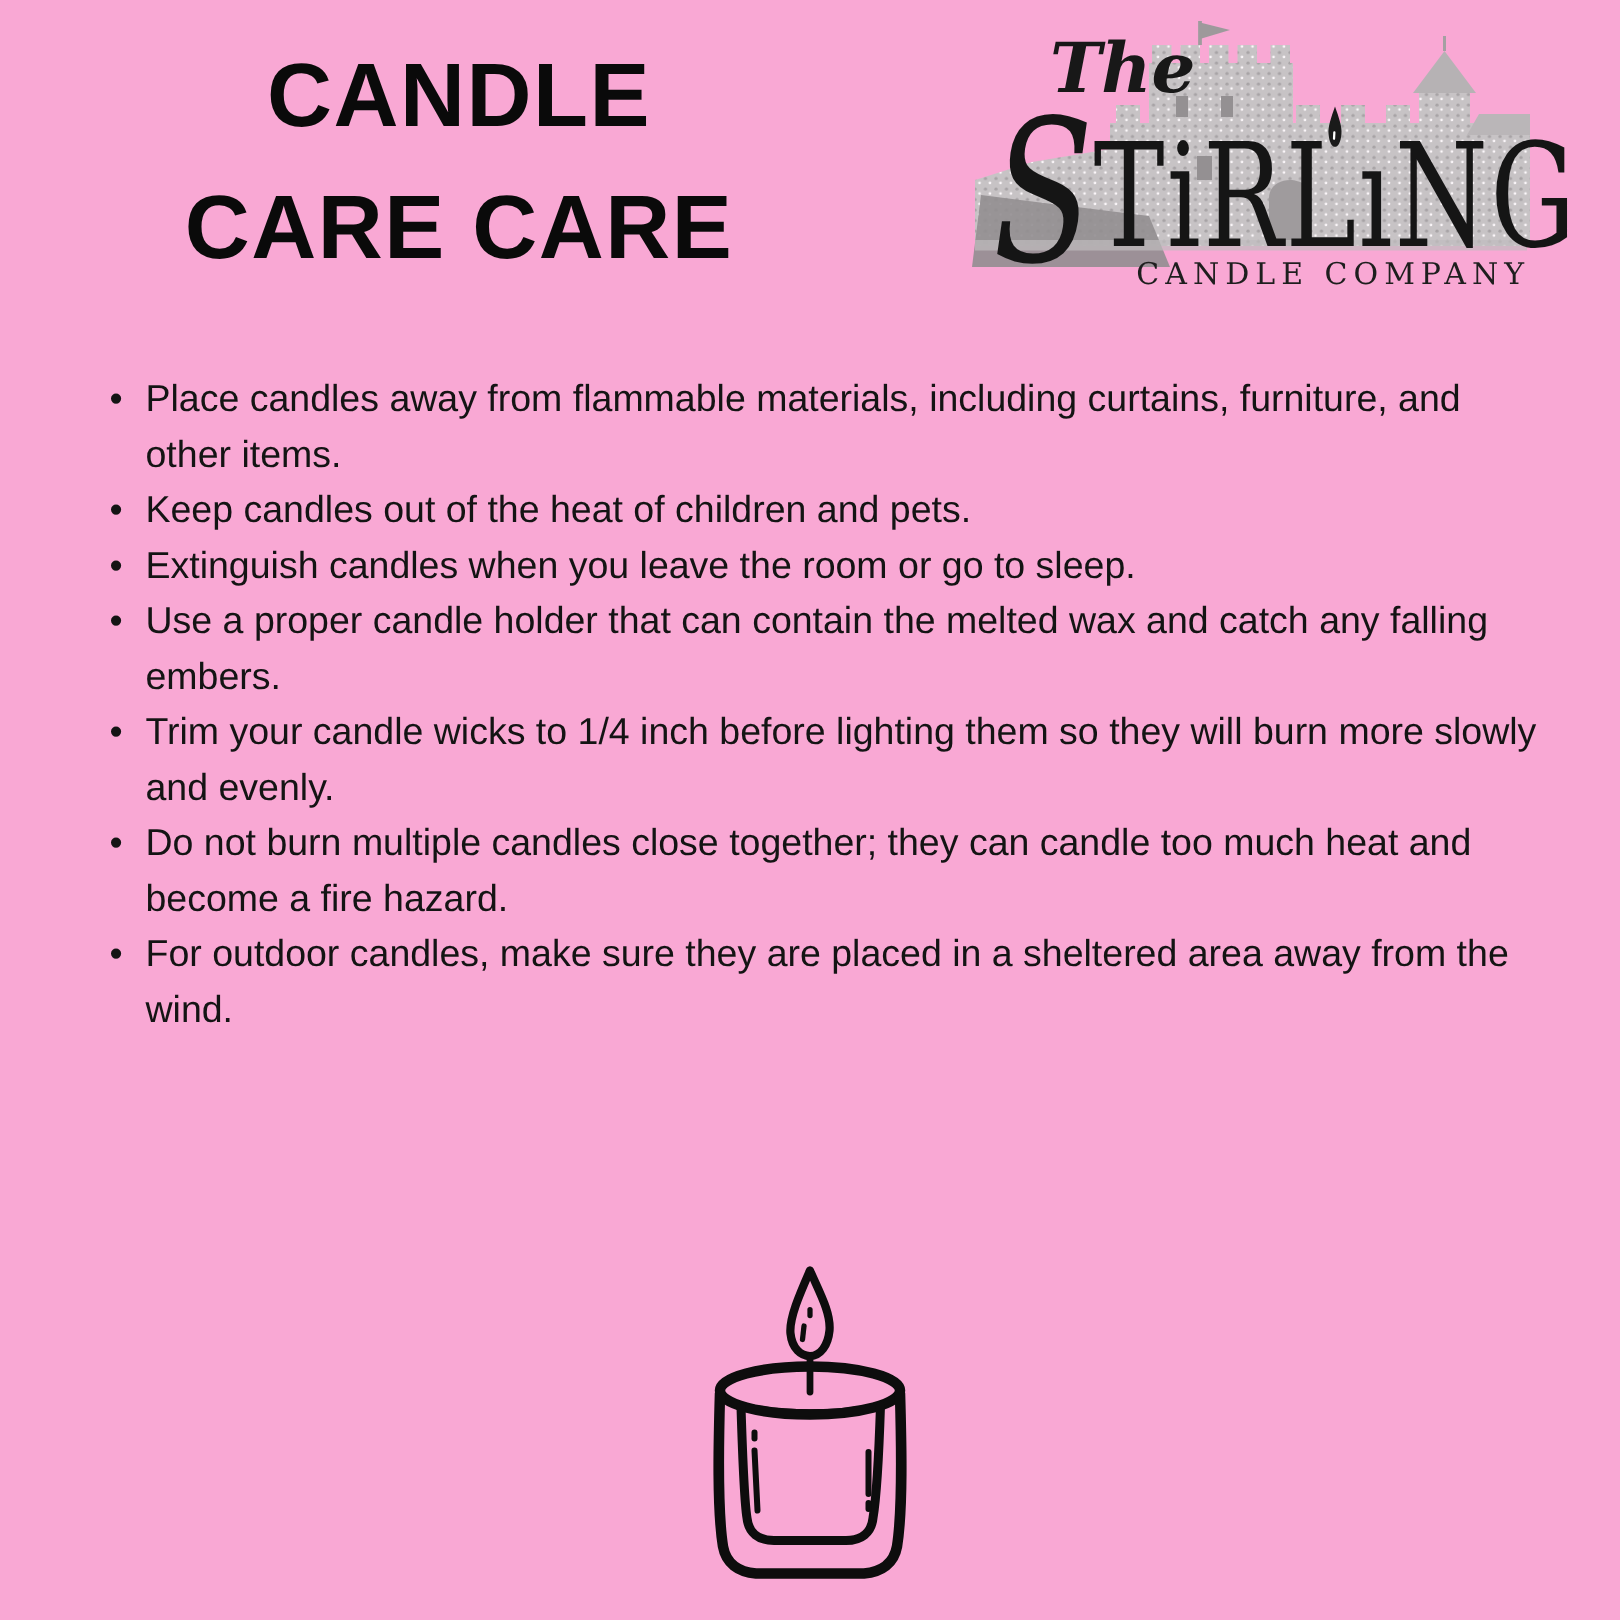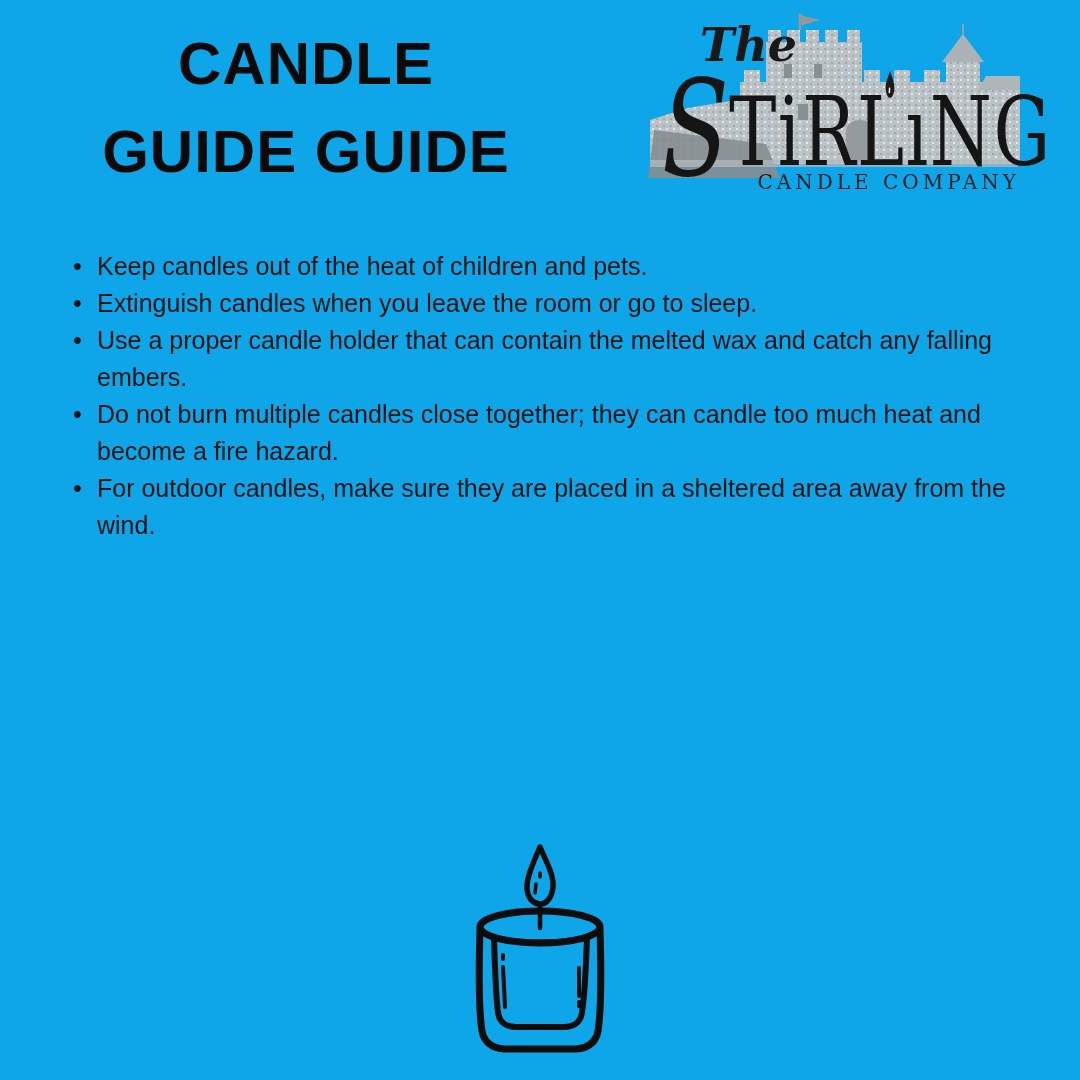--- a/index.html
+++ b/index.html
@@ -4,21 +4,21 @@
 <style>
   html, body { margin: 0; padding: 0; }
   body {
     width: 1080px; height: 1080px;
     background: #ffffff;
     font-family: "Liberation Sans", sans-serif;
     color: #111111;
     position: relative;
     overflow: hidden;
   }
-  .page { position: absolute; inset: 0; background: #0ea5e9; }
+  .page { position: absolute; inset: 0; background: #f9a8d4; }
 
   
   .title {
     position: absolute;
     left: 76px; top: 20px; width: 460px;
     margin: 0;
     text-align: center;
     font-size: 60px;
     line-height: 88px;
     font-weight: bold;
@@ -76,21 +76,21 @@
   .candle { position: absolute; left: 440px; top: 838px; width: 220px; height: 235px; }
   .candle path, .candle ellipse, .candle line { stroke: #0d0d0d; fill: none; stroke-linecap: round; stroke-linejoin: round; }
 </style>
 </head>
 <body>
 
 <div class="page">
 
   <h1 class="title">
     <span class="title-line">CANDLE</span>
-    <span class="title-line">GUIDE GUIDE</span>
+    <span class="title-line">CARE CARE</span>
   </h1>
 
   <div class="logo">
     <svg class="castle" viewBox="0 0 372 186" aria-hidden="true">
       <defs>
         <pattern id="speck" width="7" height="7" patternUnits="userSpaceOnUse">
           <rect width="7" height="7" fill="#c5c5c5"></rect>
           <circle cx="2" cy="2" r="1.1" fill="#a3a3a3"></circle>
           <circle cx="5" cy="5" r="0.9" fill="#ffffff"></circle>
         </pattern>
@@ -143,23 +143,25 @@
 
     <svg class="logo-flame" viewBox="0 0 14 28" aria-hidden="true">
       <path d="M7 1 C 4.5 8, 2.5 14, 3 18 C 3.4 23, 5 26, 7 26 C 9 26, 10.6 23, 11 18 C 11.5 14, 9.5 8, 7 1 Z" fill="#1a1a1a"></path>
       <line x1="6.6" y1="17" x2="6.4" y2="21" stroke="#ffffff" stroke-width="1.4" stroke-linecap="round"></line>
     </svg>
 
     <div class="logo-sub">CANDLE COMPANY</div>
   </div>
 
   <ul class="tips">
+    <li><span>Place candles away from flammable materials, including curtains, furniture, and other items.</span></li>
     <li><span>Keep candles out of the heat of children and pets.</span></li>
     <li><span>Extinguish candles when you leave the room or go to sleep.</span></li>
     <li><span>Use a proper candle holder that can contain the melted wax and catch any falling embers.</span></li>
+    <li><span>Trim your candle wicks to 1/4 inch before lighting them so they will burn more slowly and evenly.</span></li>
     <li><span>Do not burn multiple candles close together; they can candle too much heat and become a fire hazard.</span></li>
     <li><span>For outdoor candles, make sure they are placed in a sheltered area away from the wind.</span></li>
   </ul>
 
   <svg class="candle" viewBox="0 0 220 235" aria-hidden="true">
     <g>
       <path d="M100 9 C 93 25, 86 41, 87 51 C 88 61, 94 66, 100 66 C 107 66, 112 59, 113 49 C 114 37, 106 23, 100 9 Z" stroke-width="5.5"></path>
       <path d="M100 35 L100 39" stroke-width="3.5"></path>
       <path d="M96 46 L95 55" stroke-width="3.5"></path>
     </g>

